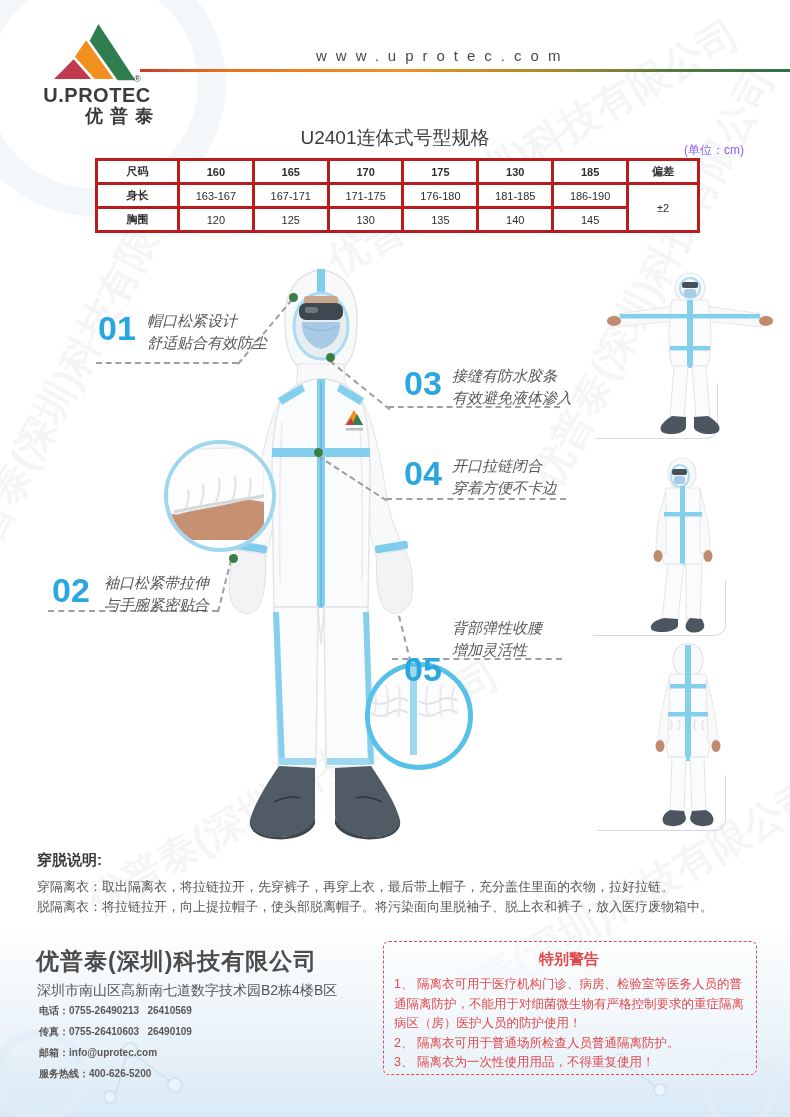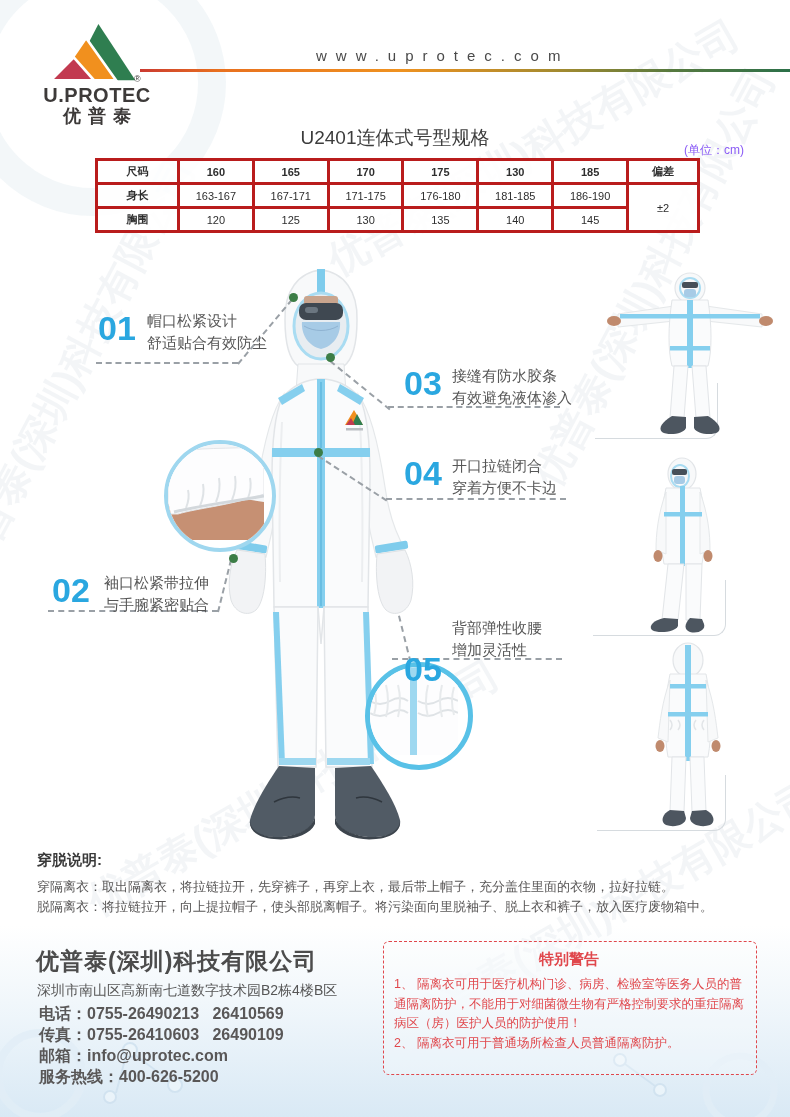--- a/index.html
+++ b/index.html
@@ -15,41 +15,41 @@
   .wm3{left:-60px;top:560px;transform:rotate(-62deg);transform-origin:left top;}
   .wm4{left:60px;top:760px;transform:rotate(-30deg);}
   .wm5{left:380px;top:880px;transform:rotate(-30deg);}
   .corner-circle{left:-40px;top:-50px;width:210px;height:210px;border:28px solid rgba(222,231,239,0.35);
       border-radius:50%;z-index:0;}
 
   
   .logo-tri{left:50px;top:22px;z-index:2;}
   .brand{left:34px;top:84px;width:126px;text-align:center;font-size:20px;font-weight:bold;
          color:#3d3a39;letter-spacing:0.5px;z-index:2;}
-  .brand-cn{left:34px;top:104px;width:126px;text-align:center;font-size:18px;font-weight:bold;
+  .brand-cn{left:34px;top:104px;width:126px;text-align:right;font-size:18px;font-weight:bold;
          color:#3d3a39;letter-spacing:7px;text-indent:7px;z-index:2;}
   .reg{left:134px;top:74px;font-size:9px;color:#3d3a39;z-index:2;}
   .website{left:316px;top:47px;font-size:15px;color:#4a4a4a;letter-spacing:9px;z-index:2;text-align:center;}
   .grad-line{left:140px;top:69px;width:650px;height:3px;z-index:2;
      background:linear-gradient(90deg,#cb3a30 0%,#e8701f 12%,#ef9220 40%,#a18a30 65%,#56793f 82%,#2c7049 100%);}
 
   
   .spec-title{left:0;top:125px;width:790px;text-align:center;font-size:19px;color:#3c3c3c;z-index:2;}
   .unit-note{left:684px;top:142px;font-size:12px;color:#8b5cf6;z-index:2;}
   table.spec{position:absolute;left:95px;top:158px;width:605px;border-collapse:collapse;z-index:2;
      background:rgba(255,255,255,0.85);}
   table.spec th,table.spec td{border:3px solid #b91c1c;text-align:center;height:21px;padding:0;
      font-size:11px;color:#2e2e2e;}
   table.spec th{font-weight:bold;}
   table.spec td{font-weight:normal;}
   .colw-label{width:79px;} .colw-dev{width:68px;}
 
   
   .cnum{position:absolute;font-size:34px;line-height:30px;font-weight:bold;color:#2aa7e0;z-index:4;}
-  .ctext{position:absolute;font-size:15px;line-height:22px;color:#575757;z-index:4;}
+  .ctext{position:absolute;font-size:15px;line-height:22px;color:#575757;z-index:4;font-style:italic;}
   .n1{left:98px;top:313px;} .t1{left:147px;top:310px;}
   .n2{left:52px;top:575px;} .t2{left:104px;top:572px;}
   .n3{left:404px;top:368px;} .t3{left:452px;top:365px;}
   .n4{left:404px;top:458px;} .t4{left:452px;top:455px;}
   .n5{left:404px;top:654px;} .t5{left:452px;top:617px;}
 
   .dash-h{position:absolute;border-top:2px dashed #9aa0a6;z-index:3;}
   .u1{left:96px;top:362px;width:142px;}
   .u2{left:48px;top:610px;width:170px;}
   .u3{left:388px;top:406px;width:172px;}
@@ -85,21 +85,21 @@
   
   .inst-title{left:37px;top:851px;font-size:15px;font-weight:bold;color:#3a3a3a;z-index:2;}
   .inst-line{position:absolute;left:37px;font-size:13px;color:#595757;z-index:2;white-space:nowrap;}
   .il1{top:878px;} .il2{top:898px;}
 
   
   .footer-bg{left:0;top:925px;width:790px;height:192px;z-index:0;
      background:linear-gradient(180deg,rgba(255,255,255,0) 0%,#f1f7fb 40%,#d9e9f5 100%);}
   .company{left:36px;top:946px;font-size:23px;font-weight:bold;color:#4c4c4c;letter-spacing:1px;z-index:2;}
   .address{left:37px;top:982px;font-size:14px;color:#565656;z-index:2;text-align:center;}
-  .contact{position:absolute;left:39px;font-size:16px;font-weight:bold;color:#595757;z-index:2;white-space:pre;}
+  .contact{position:absolute;left:39px;font-size:10px;font-weight:bold;color:#595757;z-index:2;white-space:pre;}
   .c1{top:1004px;} .c2{top:1025px;} .c3{top:1046px;} .c4{top:1067px;}
 
   .warnbox{left:383px;top:941px;width:372px;height:132px;border:1px dashed #e0474c;border-radius:6px;
      z-index:2;background:rgba(255,255,255,0.25);}
   .warn-title{left:383px;top:950px;width:372px;text-align:center;font-size:15px;font-weight:bold;
      color:#e0474c;z-index:3;}
   .warn-items{left:394px;top:975px;width:352px;font-size:12.5px;line-height:19.5px;color:#e0474c;z-index:3;}
   .warn-items div{margin:0;}
 
   .molecule{z-index:1;opacity:0.8;}
@@ -357,15 +357,16 @@
   <div class="contact c1"><span>电话：</span><span>0755-26490213   26410569</span></div>
   <div class="contact c2"><span>传真：</span><span>0755-26410603   26490109</span></div>
   <div class="contact c3"><span>邮箱：</span><span>info@uprotec.com</span></div>
   <div class="contact c4"><span>服务热线：</span><span>400-626-5200</span></div>
 
   <div class="abs warnbox"></div>
   <div class="abs warn-title">特别警告</div>
   <div class="abs warn-items">
     <div>1、 隔离衣可用于医疗机构门诊、病房、检验室等医务人员的普通隔离防护，不能用于对细菌微生物有严格控制要求的重症隔离病区（房）医护人员的防护使用！</div>
     <div>2、 隔离衣可用于普通场所检查人员普通隔离防护。</div>
+    <div>3、 隔离衣为一次性使用用品，不得重复使用！</div>
   </div>
 
 </div>
 
 </body></html>

